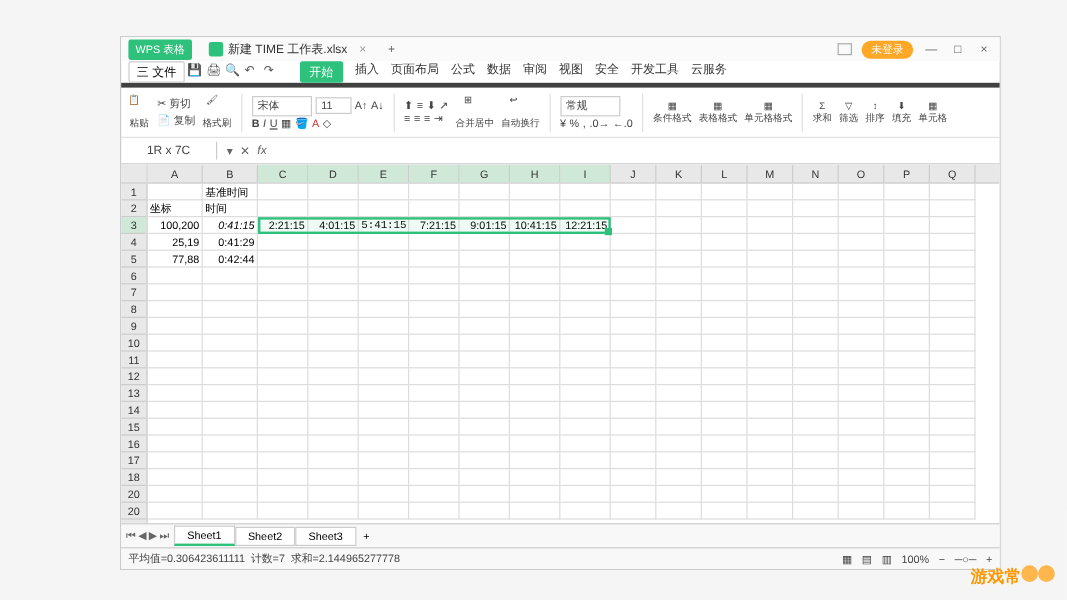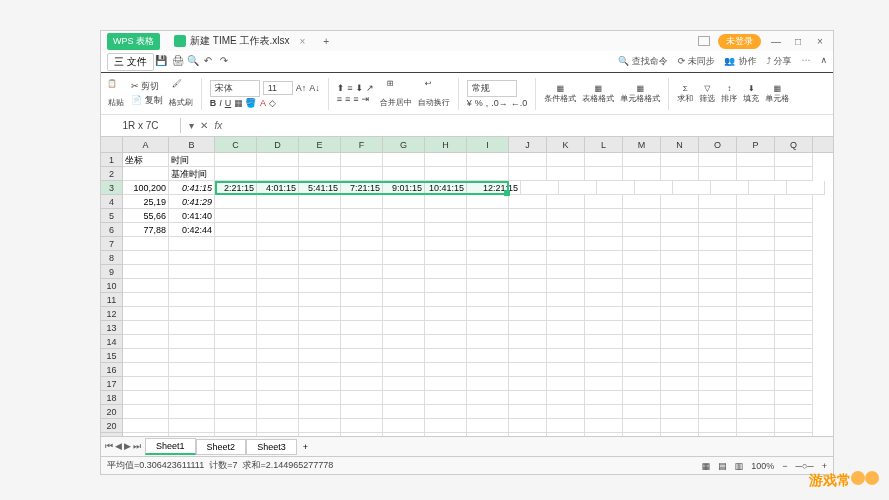--- a/index.html
+++ b/index.html
@@ -7,21 +7,21 @@
 .window { position: absolute; top: 30px; left: 100px; width: 734px; height: 445px; background: #fff; border: 1px solid #ccc; display: flex; flex-direction: column; font-size: 10px; }
 .titlebar { height: 20px; display: flex; align-items: center; padding: 0 6px; background: #fafafa; }
 .wps-tag { background: #2ec17c; color: #fff; padding: 2px 6px; border-radius: 2px; font-size: 9px; margin-right: 6px; }
 .tab-doc { display: flex; align-items: center; gap: 4px; padding: 2px 8px; font-size: 10px; color: #333; }
 .tab-doc-icon { width: 12px; height: 12px; background: #2ec17c; border-radius: 2px; }
 .tab-close { color: #999; margin-left: 6px; }
 .tab-add { margin-left: 10px; color: #666; }
 .win-ctrl { margin-left: auto; display: flex; gap: 8px; align-items: center; }
 .vip-badge { background: #ffa726; color: #fff; padding: 1px 8px; border-radius: 8px; font-size: 9px; }
 .win-btn { width: 14px; height: 14px; display: flex; align-items: center; justify-content: center; color: #666; }
-.menubar { height: 22px; display: flex; align-items: center; padding: 0 6px; gap: 4px; border-bottom: 1px solid #404040; font-size: 10px; }
+.menubar { height: 22px; display: flex; align-items: flex-end; padding: 0 6px; gap: 4px; border-bottom: 4px solid #404040; font-size: 10px; }
 .menu-left { display: flex; gap: 2px; align-items: center; }
 .file-btn { border: 1px solid #ccc; padding: 1px 6px; border-radius: 2px; }
 .quick-icon { width: 14px; height: 14px; color: #555; }
 .ribbon-tabs { display: flex; gap: 10px; margin-left: 12px; }
 .ribbon-tab { color: #333; }
 .ribbon-tab.active { background: #2ec17c; color: #fff; padding: 2px 8px; border-radius: 2px; }
 .menu-right { margin-left: auto; display: flex; gap: 10px; font-size: 9px; color: #555; }
 .toolbar { height: 42px; display: flex; align-items: center; padding: 2px 6px; gap: 6px; border-bottom: 1px solid #e0e0e0; font-size: 9px; color: #444; }
 .tool-group { display: flex; flex-direction: column; gap: 1px; }
 .tool-row { display: flex; gap: 3px; align-items: center; }
@@ -82,27 +82,31 @@
 
   <div class="menubar">
     <div class="menu-left">
       <span class="file-btn">三 文件</span>
       <span class="quick-icon">💾</span>
       <span class="quick-icon">🖨</span>
       <span class="quick-icon">🔍</span>
       <span class="quick-icon">↶</span>
       <span class="quick-icon">↷</span>
     </div>
-    <div class="menu-right">
-      <span>🔍 <span>查找命令</span></span>
-      <span>⟳ <span>未同步</span></span>
-      <span>👥 <span>协作</span></span>
-      <span>⤴ <span>分享</span></span>
-      <span>⋯</span>
-      <span>∧</span>
+    <div class="ribbon-tabs">
+      <span class="ribbon-tab active">开始</span>
+      <span class="ribbon-tab">插入</span>
+      <span class="ribbon-tab">页面布局</span>
+      <span class="ribbon-tab">公式</span>
+      <span class="ribbon-tab">数据</span>
+      <span class="ribbon-tab">审阅</span>
+      <span class="ribbon-tab">视图</span>
+      <span class="ribbon-tab">安全</span>
+      <span class="ribbon-tab">开发工具</span>
+      <span class="ribbon-tab">云服务</span>
     </div>
   </div>
 
   <div class="toolbar">
     <div class="tool-vert">
       <span class="tool-vert-icon">📋</span>
       <span>粘贴</span>
     </div>
     <div class="tool-group">
       <div class="tool-row">
@@ -258,41 +262,41 @@
           <div class="col-head" style="width: 38px;">L</div>
           <div class="col-head" style="width: 38px;">M</div>
           <div class="col-head" style="width: 38px;">N</div>
           <div class="col-head" style="width: 38px;">O</div>
           <div class="col-head" style="width: 38px;">P</div>
           <div class="col-head" style="width: 38px;">Q</div>
         </div>
       <div class="cells" id="cells">
 
       <div class="cell-row">
+            <div class="cell" style="width: 46px;"></div>
+            <div class="cell left" style="width: 46px;">基准时间</div>
+            <div class="cell" style="width: 42px;"></div>
+            <div class="cell" style="width: 42px;"></div>
+            <div class="cell" style="width: 42px;"></div>
+            <div class="cell" style="width: 42px;"></div>
+            <div class="cell" style="width: 42px;"></div>
+            <div class="cell" style="width: 42px;"></div>
+            <div class="cell" style="width: 42px;"></div>
+            <div class="cell" style="width: 38px;"></div>
+            <div class="cell" style="width: 38px;"></div>
+            <div class="cell" style="width: 38px;"></div>
+            <div class="cell" style="width: 38px;"></div>
+            <div class="cell" style="width: 38px;"></div>
+            <div class="cell" style="width: 38px;"></div>
+            <div class="cell" style="width: 38px;"></div>
+            <div class="cell" style="width: 38px;"></div>
+          </div>
+          <div class="cell-row">
             <div class="cell left" style="width: 46px;">坐标</div>
             <div class="cell left" style="width: 46px;">时间</div>
-            <div class="cell" style="width: 42px;"></div>
-            <div class="cell" style="width: 42px;"></div>
-            <div class="cell" style="width: 42px;"></div>
-            <div class="cell" style="width: 42px;"></div>
-            <div class="cell" style="width: 42px;"></div>
-            <div class="cell" style="width: 42px;"></div>
-            <div class="cell" style="width: 42px;"></div>
-            <div class="cell" style="width: 38px;"></div>
-            <div class="cell" style="width: 38px;"></div>
-            <div class="cell" style="width: 38px;"></div>
-            <div class="cell" style="width: 38px;"></div>
-            <div class="cell" style="width: 38px;"></div>
-            <div class="cell" style="width: 38px;"></div>
-            <div class="cell" style="width: 38px;"></div>
-            <div class="cell" style="width: 38px;"></div>
-          </div>
-          <div class="cell-row">
-            <div class="cell" style="width: 46px;"></div>
-            <div class="cell left" style="width: 46px;">基准时间</div>
             <div class="cell" style="width: 42px;"></div>
             <div class="cell" style="width: 42px;"></div>
             <div class="cell" style="width: 42px;"></div>
             <div class="cell" style="width: 42px;"></div>
             <div class="cell" style="width: 42px;"></div>
             <div class="cell" style="width: 42px;"></div>
             <div class="cell" style="width: 42px;"></div>
             <div class="cell" style="width: 38px;"></div>
             <div class="cell" style="width: 38px;"></div>
             <div class="cell" style="width: 38px;"></div>
@@ -300,56 +304,37 @@
             <div class="cell" style="width: 38px;"></div>
             <div class="cell" style="width: 38px;"></div>
             <div class="cell" style="width: 38px;"></div>
             <div class="cell" style="width: 38px;"></div>
           </div>
           <div class="cell-row">
             <div class="cell" style="width: 46px;">100,200</div>
             <div class="cell" style="width: 46px; font-style: italic;">0:41:15</div>
             <div class="cell" style="width: 42px;">2:21:15</div>
             <div class="cell" style="width: 42px;">4:01:15</div>
-            <div class="cell" style="width: 42px;">5:41:15</div>
+            <div class="cell" style="width: 42px; font-family: Liberation Mono, monospace;">5:41:15</div>
             <div class="cell" style="width: 42px;">7:21:15</div>
             <div class="cell" style="width: 42px;">9:01:15</div>
             <div class="cell" style="width: 42px;">10:41:15</div>
-            <div class="cell" style="width: 42px; margin-left: 12px;">12:21:15</div>
+            <div class="cell" style="width: 42px;">12:21:15</div>
             <div class="cell" style="width: 38px;"></div>
             <div class="cell" style="width: 38px;"></div>
             <div class="cell" style="width: 38px;"></div>
             <div class="cell" style="width: 38px;"></div>
             <div class="cell" style="width: 38px;"></div>
             <div class="cell" style="width: 38px;"></div>
             <div class="cell" style="width: 38px;"></div>
             <div class="cell" style="width: 38px;"></div>
           </div>
           <div class="cell-row">
             <div class="cell" style="width: 46px;">25,19</div>
-            <div class="cell" style="width: 46px; font-style: italic;">0:41:29</div>
-            <div class="cell" style="width: 42px;"></div>
-            <div class="cell" style="width: 42px;"></div>
-            <div class="cell" style="width: 42px;"></div>
-            <div class="cell" style="width: 42px;"></div>
-            <div class="cell" style="width: 42px;"></div>
-            <div class="cell" style="width: 42px;"></div>
-            <div class="cell" style="width: 42px;"></div>
-            <div class="cell" style="width: 38px;"></div>
-            <div class="cell" style="width: 38px;"></div>
-            <div class="cell" style="width: 38px;"></div>
-            <div class="cell" style="width: 38px;"></div>
-            <div class="cell" style="width: 38px;"></div>
-            <div class="cell" style="width: 38px;"></div>
-            <div class="cell" style="width: 38px;"></div>
-            <div class="cell" style="width: 38px;"></div>
-          </div>
-          <div class="cell-row">
-            <div class="cell" style="width: 46px;">55,66</div>
-            <div class="cell" style="width: 46px;">0:41:40</div>
+            <div class="cell" style="width: 46px;">0:41:29</div>
             <div class="cell" style="width: 42px;"></div>
             <div class="cell" style="width: 42px;"></div>
             <div class="cell" style="width: 42px;"></div>
             <div class="cell" style="width: 42px;"></div>
             <div class="cell" style="width: 42px;"></div>
             <div class="cell" style="width: 42px;"></div>
             <div class="cell" style="width: 42px;"></div>
             <div class="cell" style="width: 38px;"></div>
             <div class="cell" style="width: 38px;"></div>
             <div class="cell" style="width: 38px;"></div>

